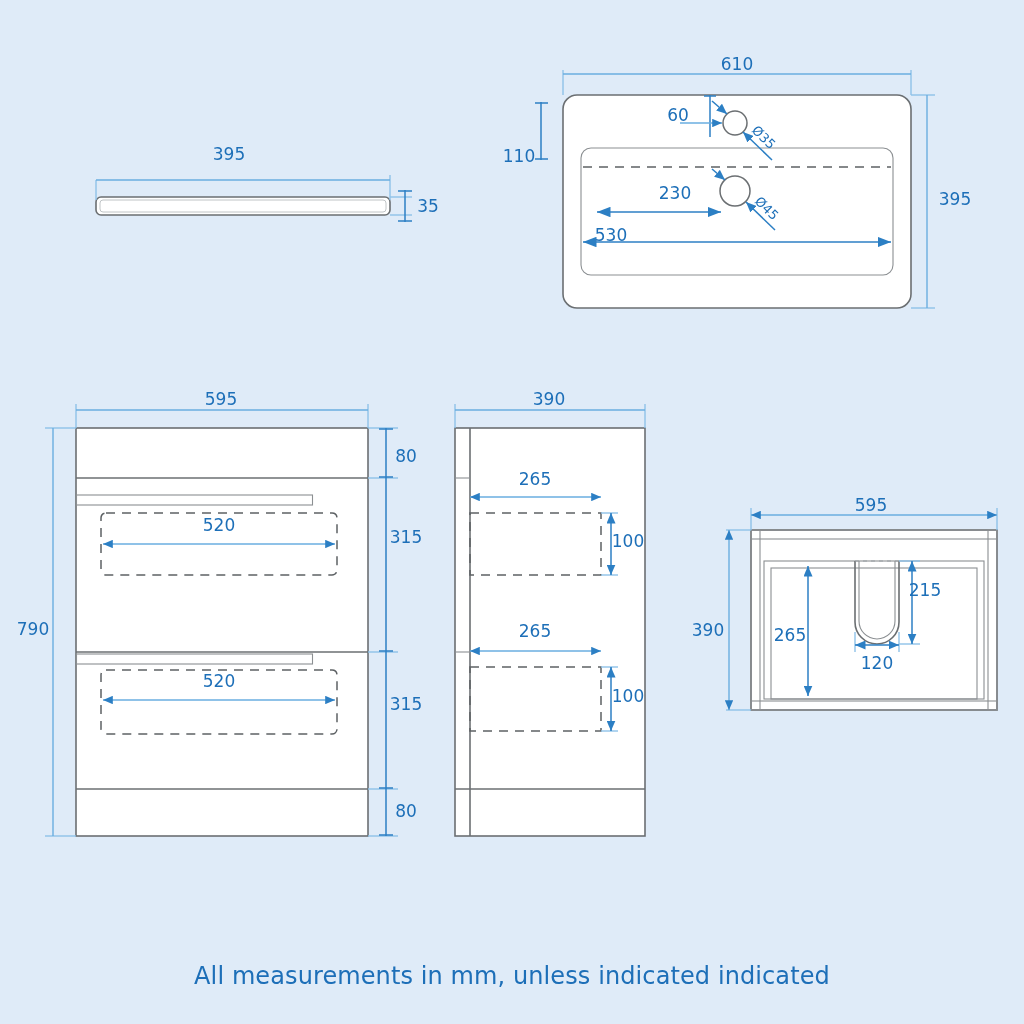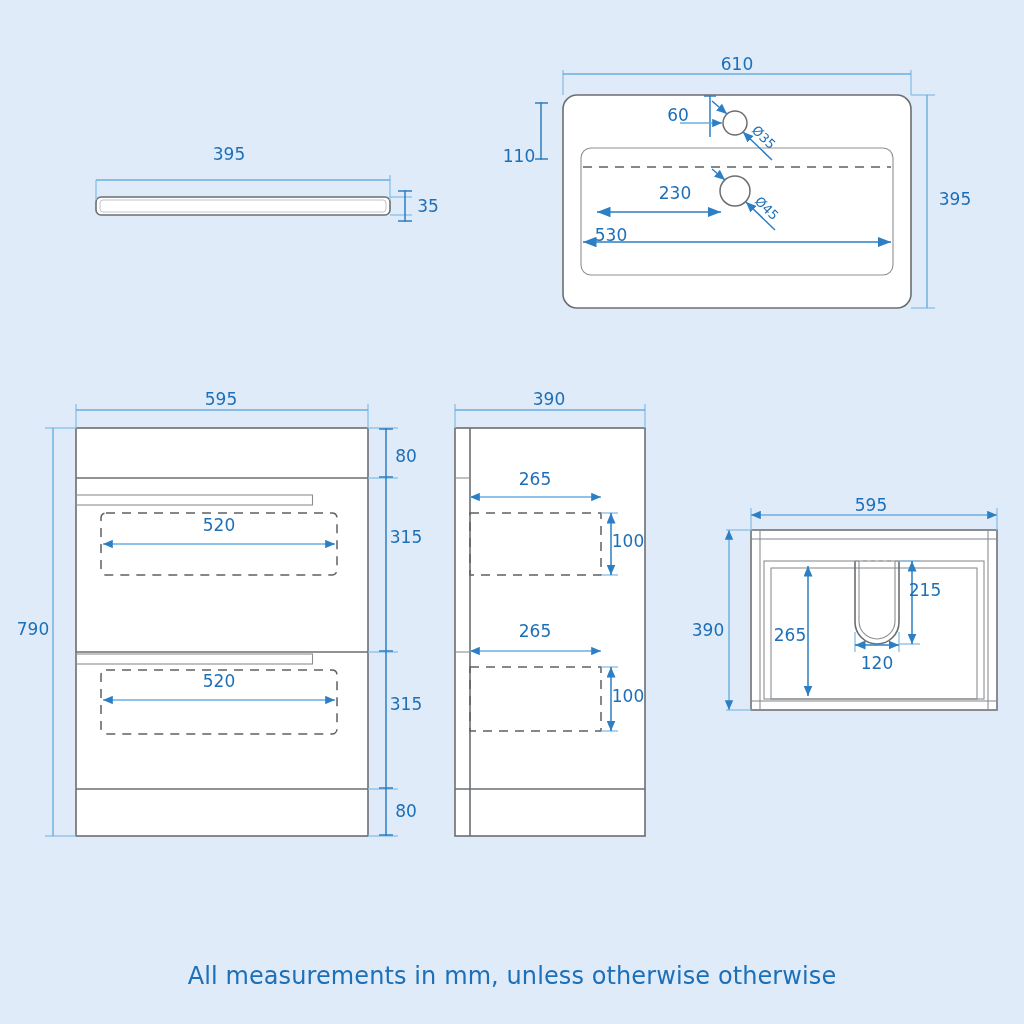--- a/index.html
+++ b/index.html
@@ -274,15 +274,15 @@
       <text class="dim-text" x="925" y="591" text-anchor="start">215</text>
 
       <line x1="855" y1="632" x2="855" y2="652" class="ext-line"></line>
       <line x1="899" y1="632" x2="899" y2="652" class="ext-line"></line>
       <line x1="855" y1="645" x2="899" y2="645" class="dim-line" marker-start="url(#arrLs)" marker-end="url(#arrRs)"></line>
       <text class="dim-text" x="877" y="664">120</text>
     </g>
 
   </svg>
 
-  <div class="footer-note">All measurements in mm, unless otherwise otherwise</div>
+  <div class="footer-note">All measurements in mm, unless indicated indicated</div>
 
 </div>
 
 </body></html>

